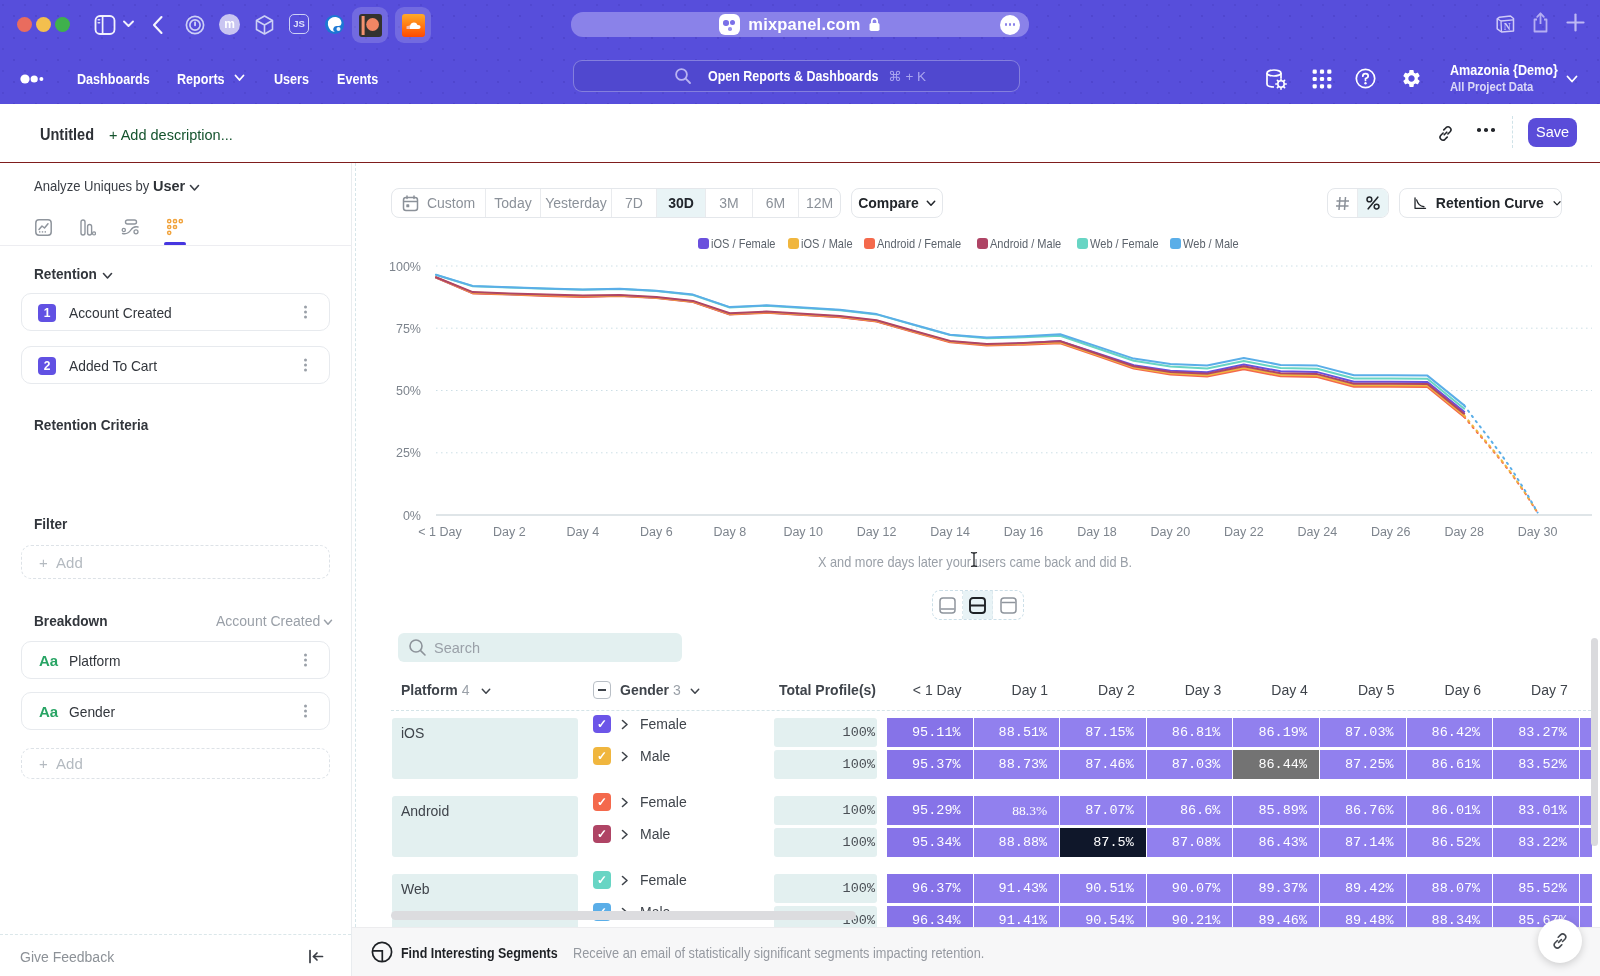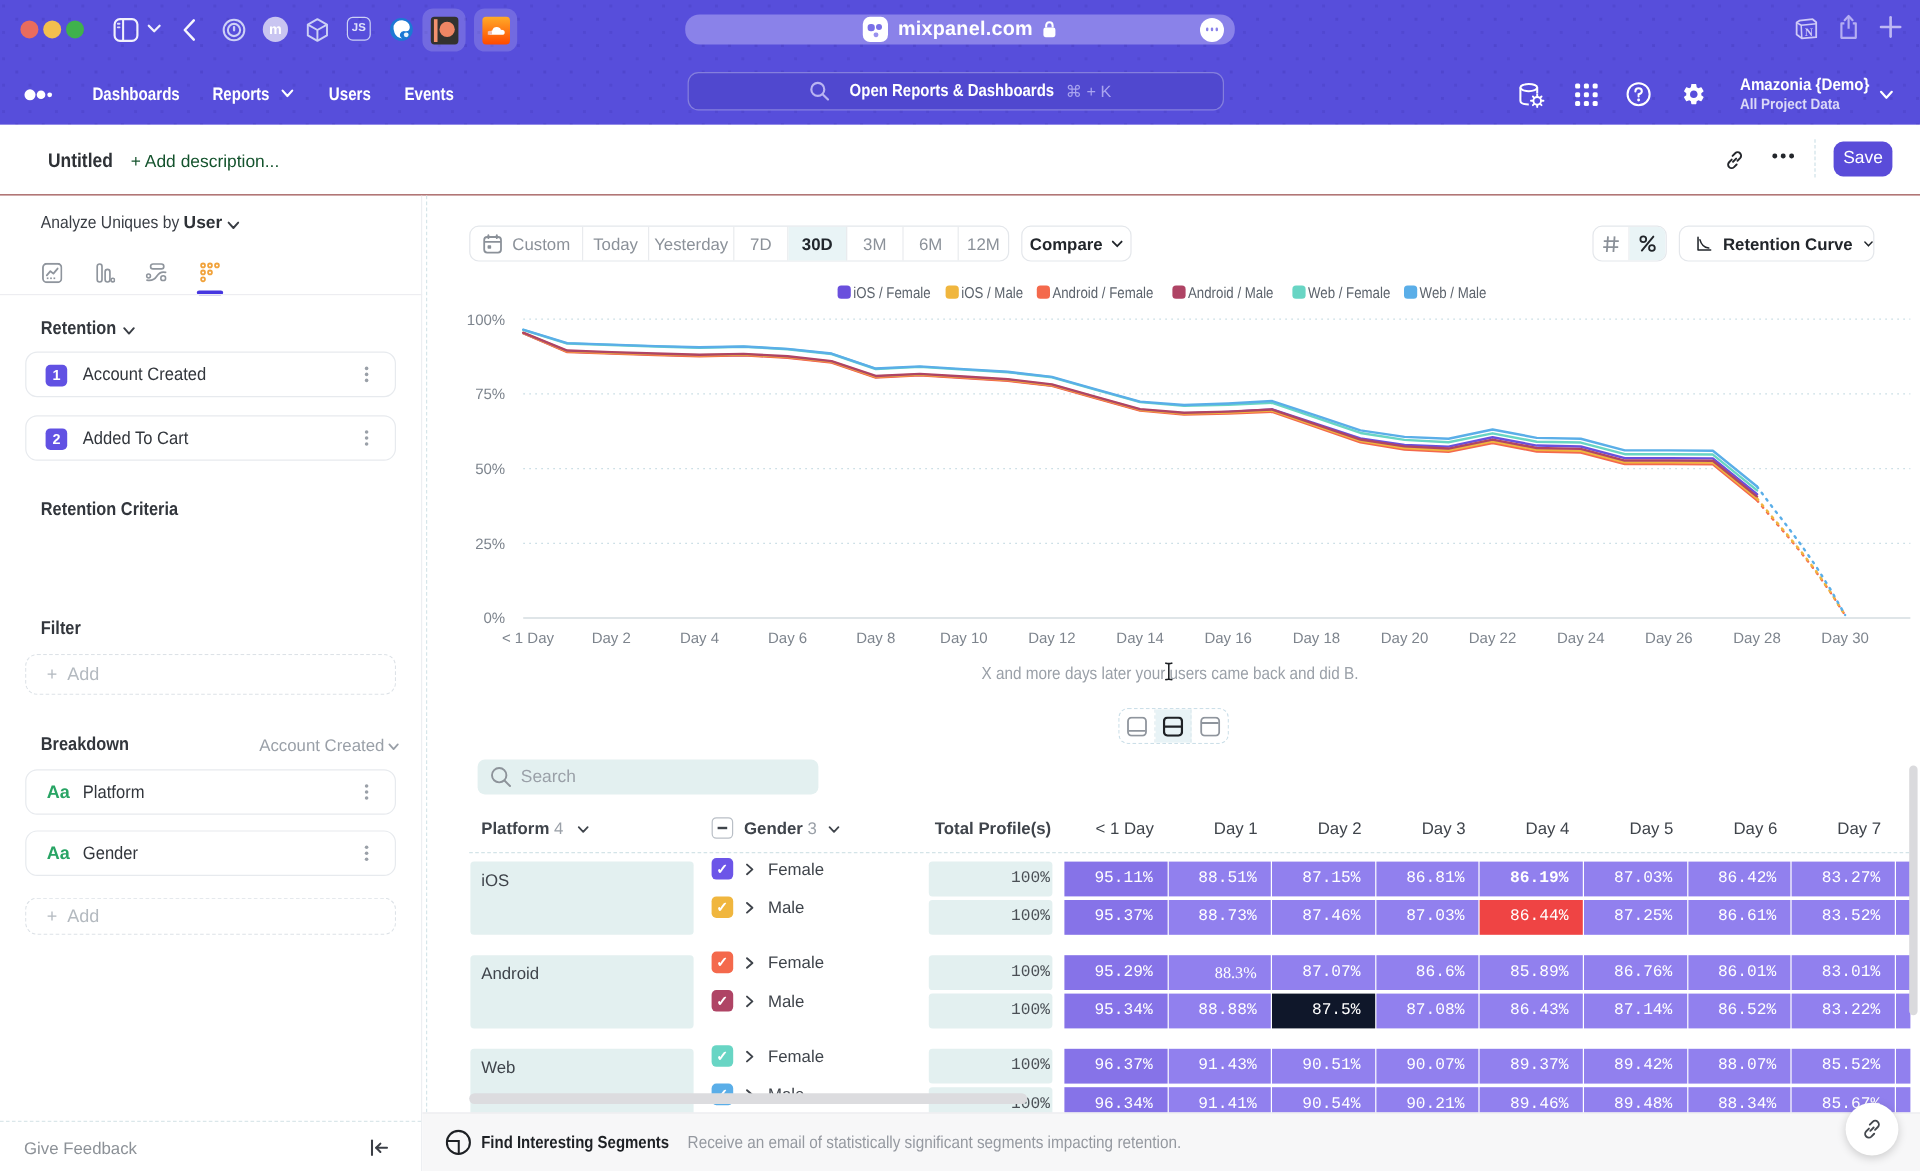--- a/index.html
+++ b/index.html
@@ -570,30 +570,30 @@
       <div class="abs mono" style="left:423px; top:672px; width:100px; text-align:right; font-size:13.5px; color:#4a4f55;">100%</div>
       <div class="skel" style="left:422px; top:711px; width:103px; height:29px;"></div>
       <div class="abs mono" style="left:423px; top:718px; width:100px; text-align:right; font-size:13.5px; color:#4a4f55;">100%</div>
       <div class="skel" style="left:422px; top:743px; width:103px; height:29px;"></div>
       <div class="abs mono" style="left:423px; top:750px; width:100px; text-align:right; font-size:13.5px; color:#4a4f55;">100%</div>
 
       <div class="pcell" style="left:535.0px; top:555px; width:85.6px; background:#8673e8;">95.11%</div>
       <div class="pcell" style="left:621.6px; top:555px; width:85.6px; background:#9180ee;">88.51%</div>
       <div class="pcell" style="left:708.2px; top:555px; width:85.6px; background:#9180ee;">87.15%</div>
       <div class="pcell" style="left:794.8px; top:555px; width:85.6px; background:#9180ee;">86.81%</div>
-      <div class="pcell" style="left:881.4px; top:555px; width:85.6px; background:#9180ee;font-weight:bold;">86.19%</div>
+      <div class="pcell" style="left:881.4px; top:555px; width:85.6px; background:#9180ee;">86.19%</div>
       <div class="pcell" style="left:968.0px; top:555px; width:85.6px; background:#9180ee;">87.03%</div>
       <div class="pcell" style="left:1054.6px; top:555px; width:85.6px; background:#9180ee;">86.42%</div>
       <div class="pcell" style="left:1141.2px; top:555px; width:85.6px; background:#9180ee;">83.27%</div>
       <div class="pcell" style="left:1227.8px; top:555px; width:11px; background:#9180ee;"></div>
       <div class="pcell" style="left:535.0px; top:587px; width:85.6px; background:#8673e8;">95.37%</div>
       <div class="pcell" style="left:621.6px; top:587px; width:85.6px; background:#9180ee;">88.73%</div>
       <div class="pcell" style="left:708.2px; top:587px; width:85.6px; background:#9180ee;">87.46%</div>
       <div class="pcell" style="left:794.8px; top:587px; width:85.6px; background:#9180ee;">87.03%</div>
-      <div class="pcell" style="left:881.4px; top:587px; width:85.6px; background:#ef4444;">86.44%</div>
+      <div class="pcell" style="left:881.4px; top:587px; width:85.6px; background:#737373;">86.44%</div>
       <div class="pcell" style="left:968.0px; top:587px; width:85.6px; background:#9180ee;">87.25%</div>
       <div class="pcell" style="left:1054.6px; top:587px; width:85.6px; background:#9180ee;">86.61%</div>
       <div class="pcell" style="left:1141.2px; top:587px; width:85.6px; background:#9180ee;">83.52%</div>
       <div class="pcell" style="left:1227.8px; top:587px; width:11px; background:#9180ee;"></div>
       <div class="pcell" style="left:535.0px; top:633px; width:85.6px; background:#8673e8;">95.29%</div>
       <div class="pcell" style="left:621.6px; top:633px; width:85.6px; background:#9180ee;font-family:Liberation Serif, serif;">88.3%</div>
       <div class="pcell" style="left:708.2px; top:633px; width:85.6px; background:#9180ee;">87.07%</div>
       <div class="pcell" style="left:794.8px; top:633px; width:85.6px; background:#9180ee;">86.6%</div>
       <div class="pcell" style="left:881.4px; top:633px; width:85.6px; background:#9180ee;">85.89%</div>
       <div class="pcell" style="left:968.0px; top:633px; width:85.6px; background:#9180ee;">86.76%</div>

